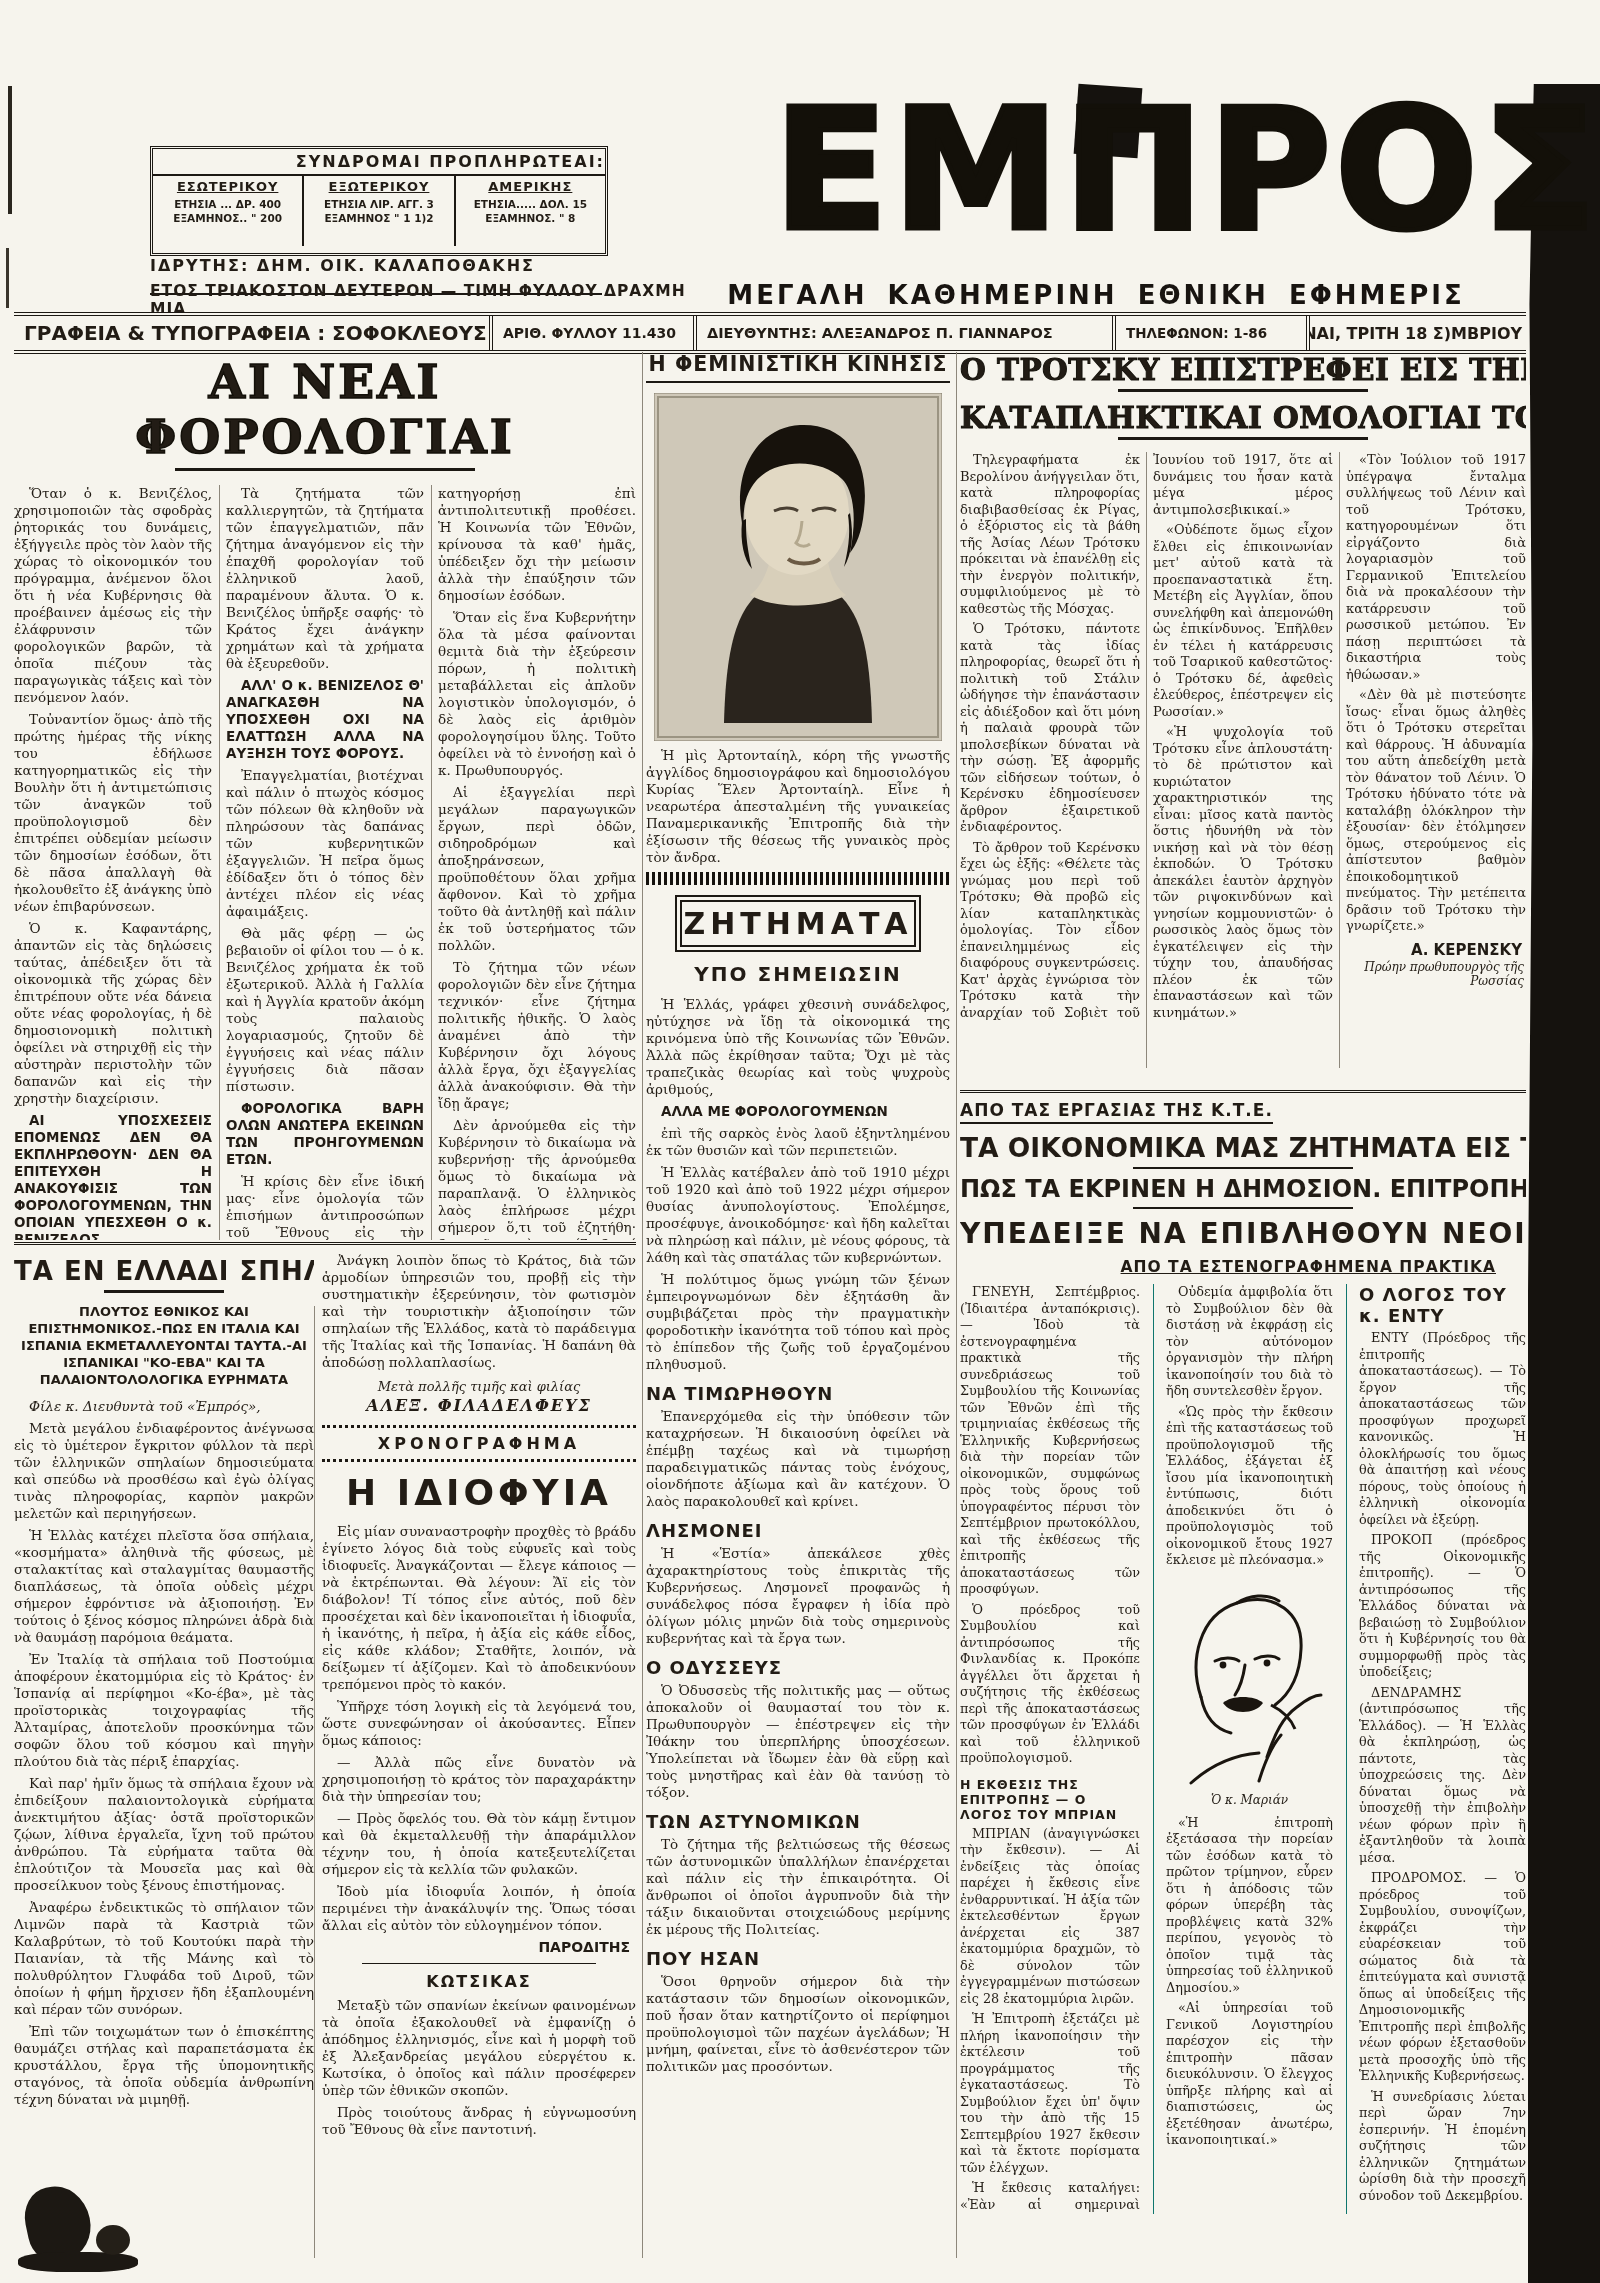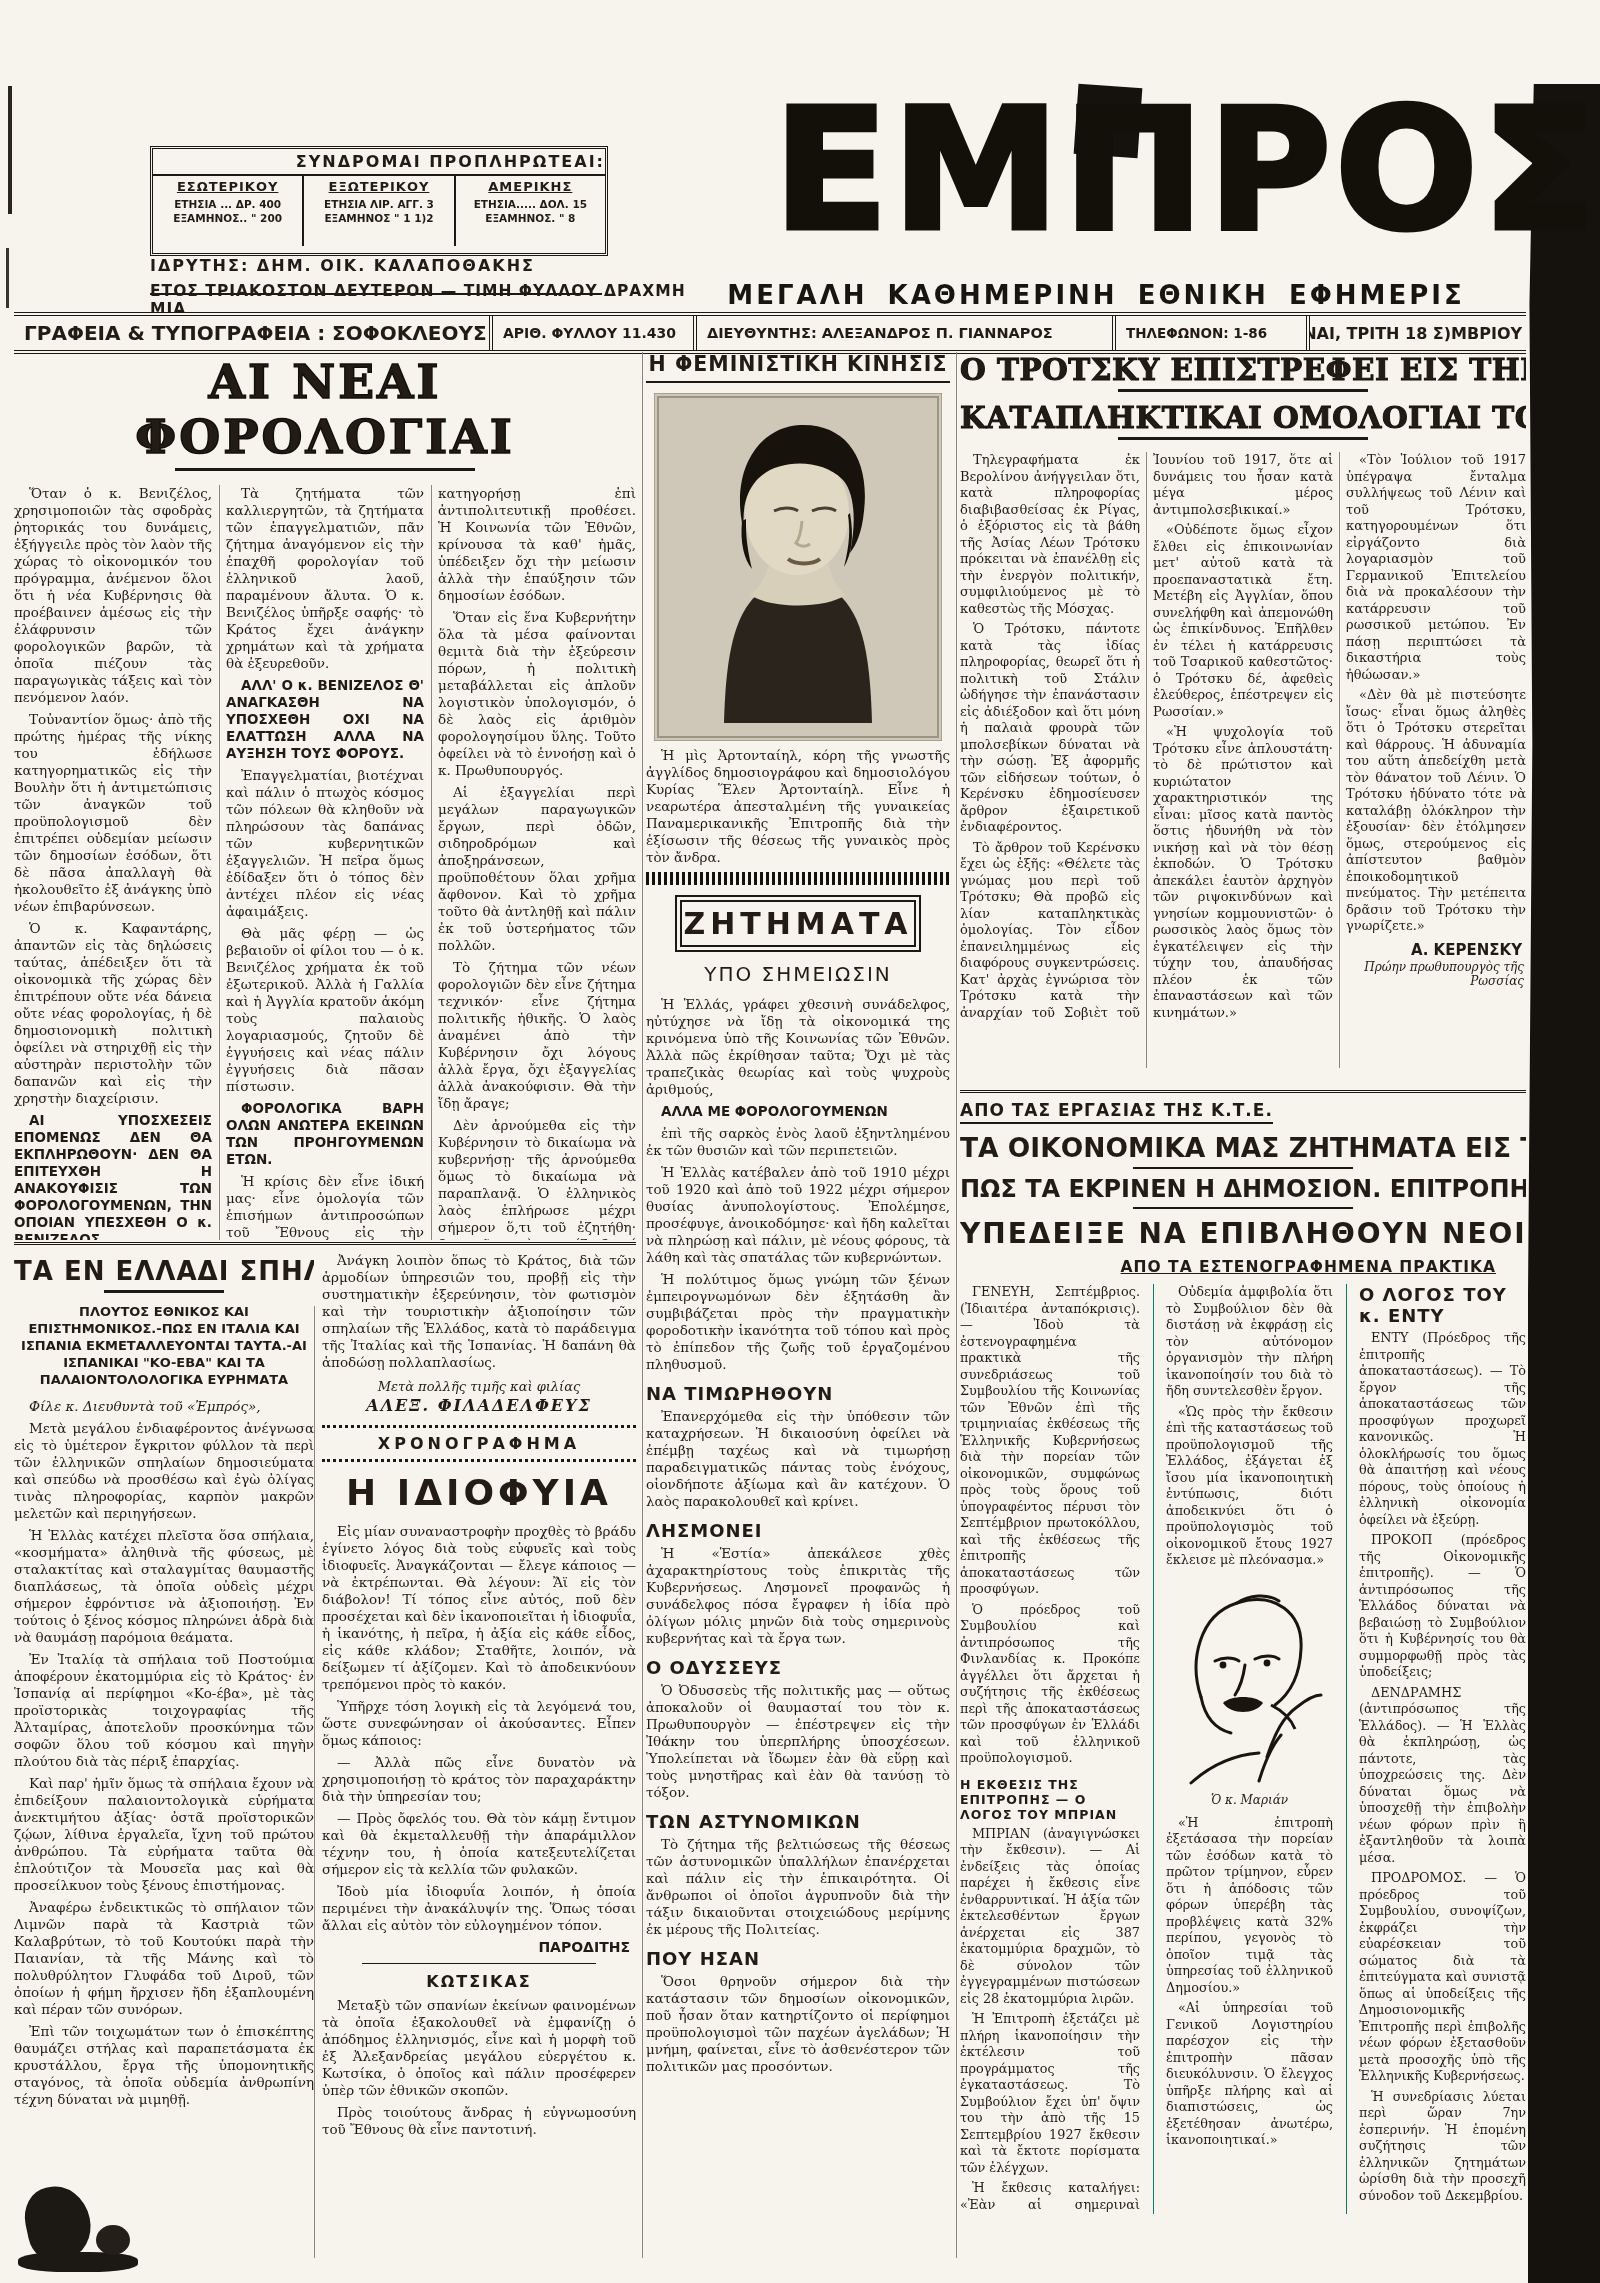--- a/index.html
+++ b/index.html
@@ -59,21 +59,21 @@
   
   .midcol{left:646px;top:352px;width:304px;height:1906px;overflow:hidden;}
   .fem-head{font-family:"DejaVu Sans",sans-serif;font-weight:bold;font-size:20.5px;text-align:center;
             letter-spacing:1px;border-bottom:2px solid #1c1813;padding-bottom:5px;}
   .fem-photo{display:block;margin:10px auto 6px;}
   .fem-caption{font-size:12px;line-height:15px;text-align:justify;margin:2px 2px 8px;}
   .hatch{height:13px;margin:6px 0 10px;background:repeating-linear-gradient(90deg,#15120e 0 3px,#f6f4ed 3px 6px);}
   .zit-box-outer{width:236px;margin:4px auto 10px;border:2px solid #1c1813;padding:3px;}
   .zit-box-inner{border:2px solid #1c1813;text-align:center;font-family:"DejaVu Sans",sans-serif;
                  font-weight:bold;font-size:30px;letter-spacing:5px;padding:4px 0;}
-  .zit-sub{font-family:"DejaVu Sans",sans-serif;font-weight:normal;font-size:20px;text-align:center;
+  .zit-sub{font-family:"DejaVu Sans",sans-serif;font-weight:bold;font-size:20px;text-align:center;
            letter-spacing:2px;margin:7px 0 10px;}
   
   .trotsky{left:960px;top:352px;width:566px;height:736px;overflow:hidden;}
   .tro-h{font-weight:bold;font-size:29.5px;text-align:center;letter-spacing:0.5px;
          -webkit-text-stroke:1px #131009;margin:0;white-space:nowrap;}
   .tro-body{margin-top:12px;column-count:3;column-gap:13px;column-rule:1px solid #8d877b;height:616px;overflow:hidden;}
   .tro-body p{font-size:13px;line-height:16.5px;margin:0 0 4px;text-indent:13px;text-align:justify;}
   .sig-line{text-align:right;font-family:"DejaVu Sans",sans-serif;font-weight:bold;font-size:15px;margin:6px 4px 0;}
   .sig-role{text-align:right;font-style:italic;font-size:12px;margin:1px 2px 0;}
   

